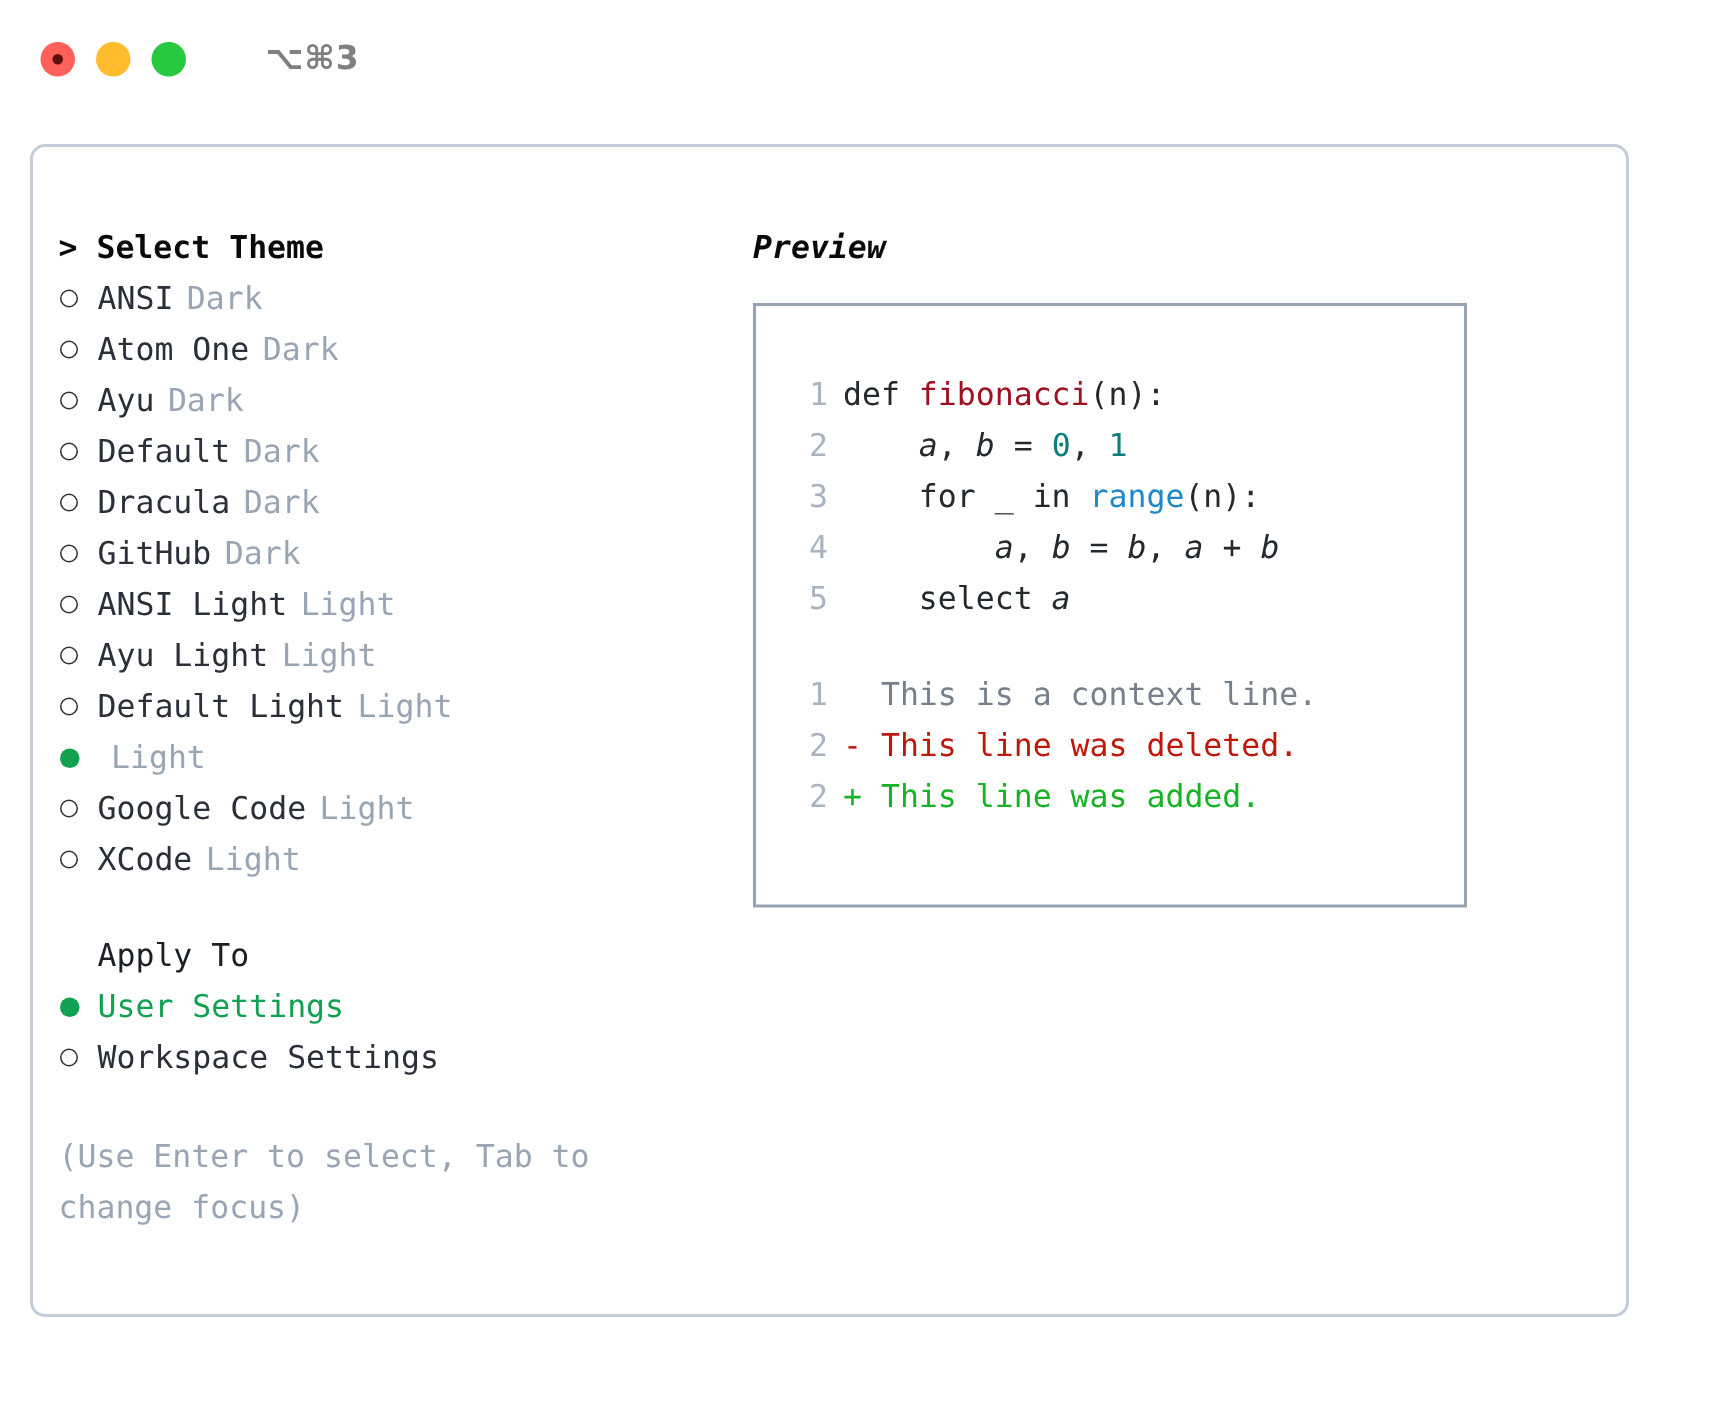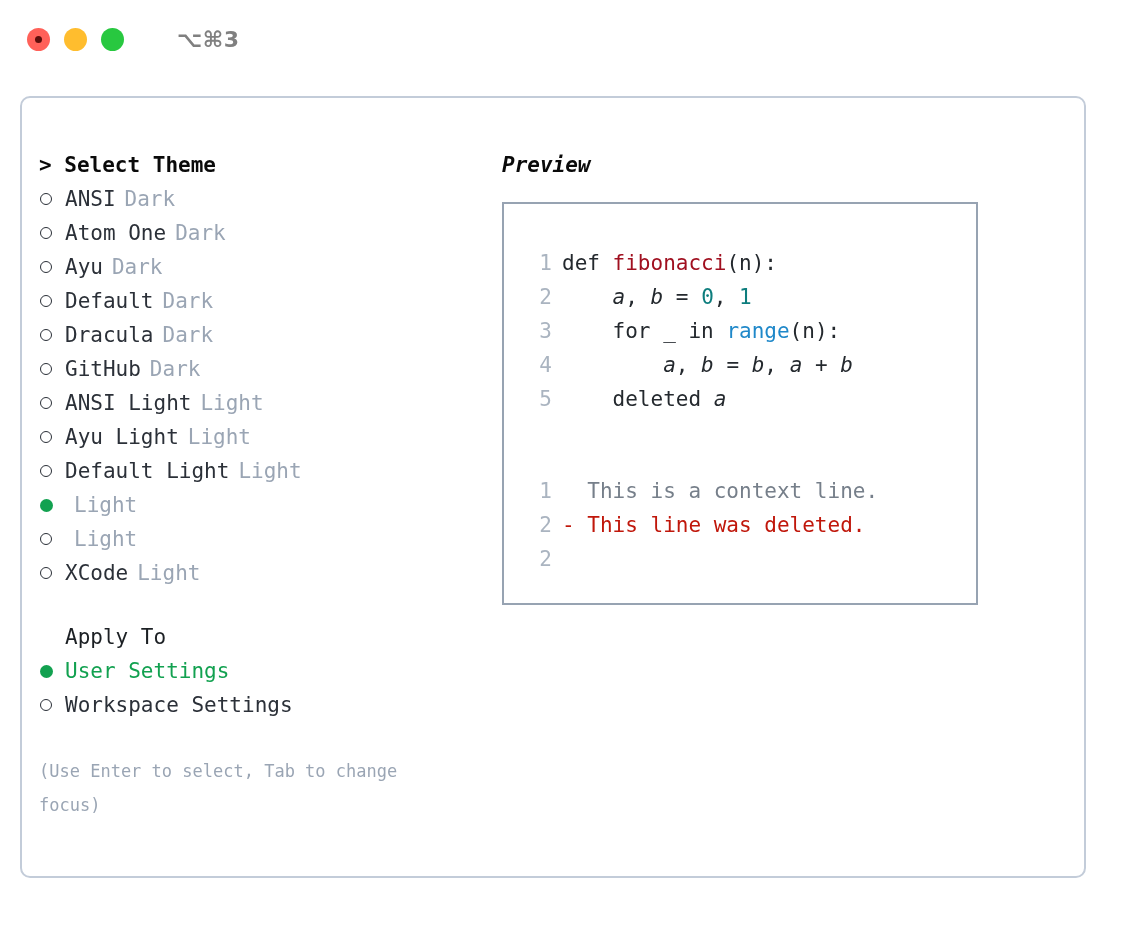--- a/index.html
+++ b/index.html
@@ -154,21 +154,21 @@
     font-size: 21px;
     color: #1c2024;
     line-height: 34px;
     padding-left: 26px;
     white-space: pre;
   }
   .spacer-sm { height: 30px; }
   .spacer-md { height: 32px; }
   .hint {
     color: #9aa5b4;
-    font-size: 17px;
+    font-size: 21px;
     line-height: 34px;
     width: 400px;
     white-space: pre-wrap;
   }
 
   
   .right-col {
     position: absolute;
     left: 480px;
     top: 50px;
@@ -206,21 +206,21 @@
     margin-right: 10px;
   }
   .code-body { color: #24292e; }
   .tok-def  { color: #24292e; }
   .tok-fn   { color: #a01020; }
   .tok-num  { color: #0d7d7d; }
   .tok-call { color: #1f88c9; margin-top: 46px; }
   .tok-var  { color: #24292e; font-style: italic; }
   .tok-plain{ color: #24292e; }
   .diff-gap { height: 30px; }
-  .diff-ctx { color: #767f8a; margin-top: 28px; }
+  .diff-ctx { color: #767f8a; }
   .diff-del { color: #c0170b; text-align: center; }
   .diff-add { color: #17b326; }
 </style>
 </head>
 <body>
 
 <div class="window">
 
   <div class="titlebar">
     <div class="lights">
@@ -240,21 +240,21 @@
             <div class="opt-row"><span class="marker"><span class="ring"></span></span><span class="opt-label">ANSI</span><span class="opt-type">Dark</span></div>
             <div class="opt-row"><span class="marker"><span class="ring"></span></span><span class="opt-label">Atom One</span><span class="opt-type">Dark</span></div>
             <div class="opt-row"><span class="marker"><span class="ring"></span></span><span class="opt-label">Ayu</span><span class="opt-type">Dark</span></div>
             <div class="opt-row"><span class="marker"><span class="ring"></span></span><span class="opt-label">Default</span><span class="opt-type">Dark</span></div>
             <div class="opt-row"><span class="marker"><span class="ring"></span></span><span class="opt-label">Dracula</span><span class="opt-type">Dark</span></div>
             <div class="opt-row"><span class="marker"><span class="ring"></span></span><span class="opt-label">GitHub</span><span class="opt-type">Dark</span></div>
             <div class="opt-row"><span class="marker"><span class="ring"></span></span><span class="opt-label">ANSI Light</span><span class="opt-type">Light</span></div>
             <div class="opt-row"><span class="marker"><span class="ring"></span></span><span class="opt-label">Ayu Light</span><span class="opt-type">Light</span></div>
             <div class="opt-row"><span class="marker"><span class="ring"></span></span><span class="opt-label">Default Light</span><span class="opt-type">Light</span></div>
             <div class="opt-row selected"><span class="marker"><span class="dot"></span></span><span class="opt-type">Light</span></div>
-            <div class="opt-row"><span class="marker"><span class="ring"></span></span><span class="opt-type">Light</span></div>
+            <div class="opt-row"><span class="marker"><span class="ring"></span></span><span class="opt-label">Google Code</span><span class="opt-type">Light</span></div>
             <div class="opt-row"><span class="marker"><span class="ring"></span></span><span class="opt-label">XCode</span><span class="opt-type">Light</span></div>
           </div>
 
         <div class="spacer-sm"></div>
         <div class="apply-title">Apply To</div>
         <div id="apply-list">
             <div class="opt-row selected"><span class="marker"><span class="dot"></span></span><span class="opt-label">User Settings</span></div>
             <div class="opt-row"><span class="marker"><span class="ring"></span></span><span class="opt-label">Workspace Settings</span></div>
           </div>
 
@@ -263,26 +263,26 @@
       </div>
 
       <div class="right-col">
         <div class="preview-title">Preview</div>
         <div class="preview-box">
           <div id="code-block">
               <div class="code-line"><span class="lineno">1</span><span class="code-body"><span class="tok-def">def </span><span class="tok-fn">fibonacci</span><span class="tok-plain">(n):</span></span></div>
               <div class="code-line"><span class="lineno">2</span><span class="code-body"><span class="tok-plain">    </span><span class="tok-var">a</span><span class="tok-plain">, </span><span class="tok-var">b</span><span class="tok-plain"> = </span><span class="tok-num">0</span><span class="tok-plain">, </span><span class="tok-num">1</span></span></div>
               <div class="code-line"><span class="lineno">3</span><span class="code-body"><span class="tok-plain">    for _ in </span><span class="tok-call">range</span><span class="tok-plain">(n):</span></span></div>
               <div class="code-line"><span class="lineno">4</span><span class="code-body"><span class="tok-plain">        </span><span class="tok-var">a</span><span class="tok-plain">, </span><span class="tok-var">b</span><span class="tok-plain"> = </span><span class="tok-var">b</span><span class="tok-plain">, </span><span class="tok-var">a</span><span class="tok-plain"> + </span><span class="tok-var">b</span></span></div>
-              <div class="code-line"><span class="lineno">5</span><span class="code-body"><span class="tok-plain">    deleted </span><span class="tok-var">a</span></span></div>
+              <div class="code-line"><span class="lineno">5</span><span class="code-body"><span class="tok-plain">    select </span><span class="tok-var">a</span></span></div>
             </div>
           <div class="diff-gap"></div>
           <div id="diff-block">
               <div class="code-line"><span class="lineno">1</span><span class="diff-ctx"><span>  </span><span>This is a context line.</span></span></div>
               <div class="code-line"><span class="lineno">2</span><span class="diff-del"><span>- </span><span>This line was deleted.</span></span></div>
-              <div class="code-line"><span class="lineno">2</span></div>
+              <div class="code-line"><span class="lineno">2</span><span class="diff-add"><span>+ </span><span>This line was added.</span></span></div>
             </div>
         </div>
       </div>
 
     </div>
   </div>
 </div>
 
 </body></html>

